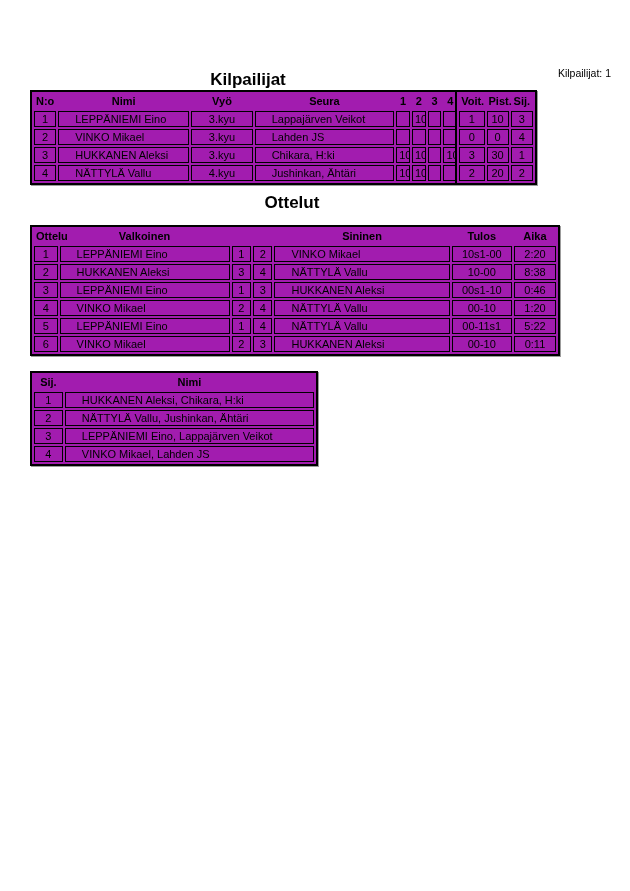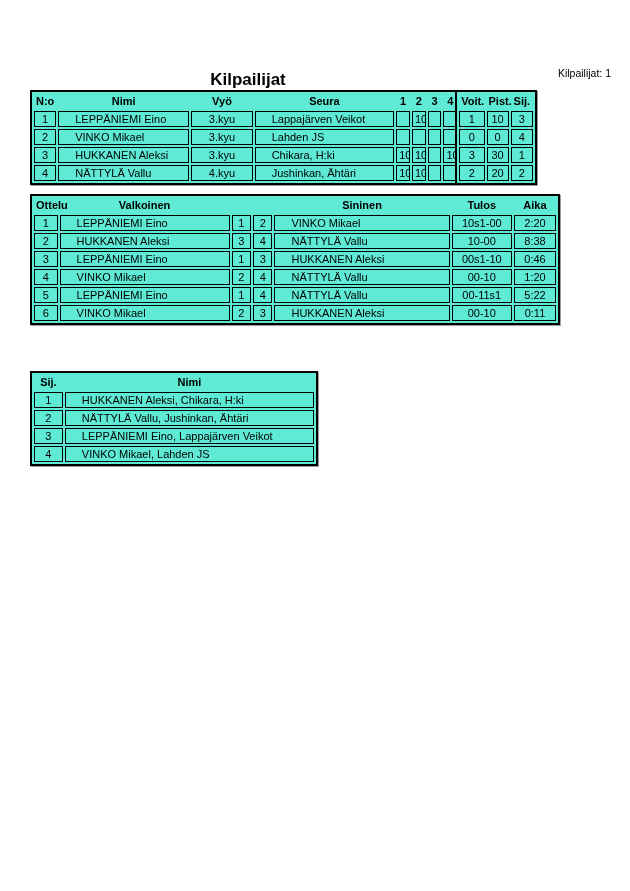--- a/index.html
+++ b/index.html
@@ -8,24 +8,24 @@
   .title{position:absolute;top:44px;left:0;width:630px;text-align:center;
          font-size:19px;font-weight:bold;white-space:pre;}
   .section-label{position:absolute;transform:translateX(-50%);font-size:17px;
          font-weight:bold;white-space:nowrap;}
   #label-kilpailijat{left:248px;top:70px;}
   #label-ottelut{left:292px;top:193px;}
   #label-tulokset{left:174px;top:371px;}
   .count{position:absolute;top:67px;right:19px;font-size:10.5px;}
   .twrap{position:absolute;}
   #w-kilpailijat{left:30px;top:90px;}
-  #w-ottelut{left:30px;top:194px;border-radius:7px;}
+  #w-ottelut{left:30px;top:225px;border-radius:7px;}
   #w-tulokset{left:30px;top:371px;}
   table{border-collapse:separate;border-spacing:2px;border:2px solid #000;
-        box-shadow:1px 1px 0 #9c9c9c;table-layout:fixed;background:#5eead4;}
+        box-shadow:1px 1px 0 #9c9c9c;table-layout:fixed;background:#a21caf;}
   #t-kilpailijat{width:507px;}
   #t-ottelut{width:530px;}
   #t-tulokset{width:288px;}
   td,th{font-size:11px;line-height:13px;white-space:nowrap;overflow:hidden;
         padding:0 2px;height:14px;vertical-align:middle;}
   td{border:1px solid #000;}
   th{border:1px solid transparent;font-weight:bold;text-align:center;
      height:12px;overflow:visible;padding:0 1px;}
   th.hl{text-align:left;}
   .cc{text-align:center;}

